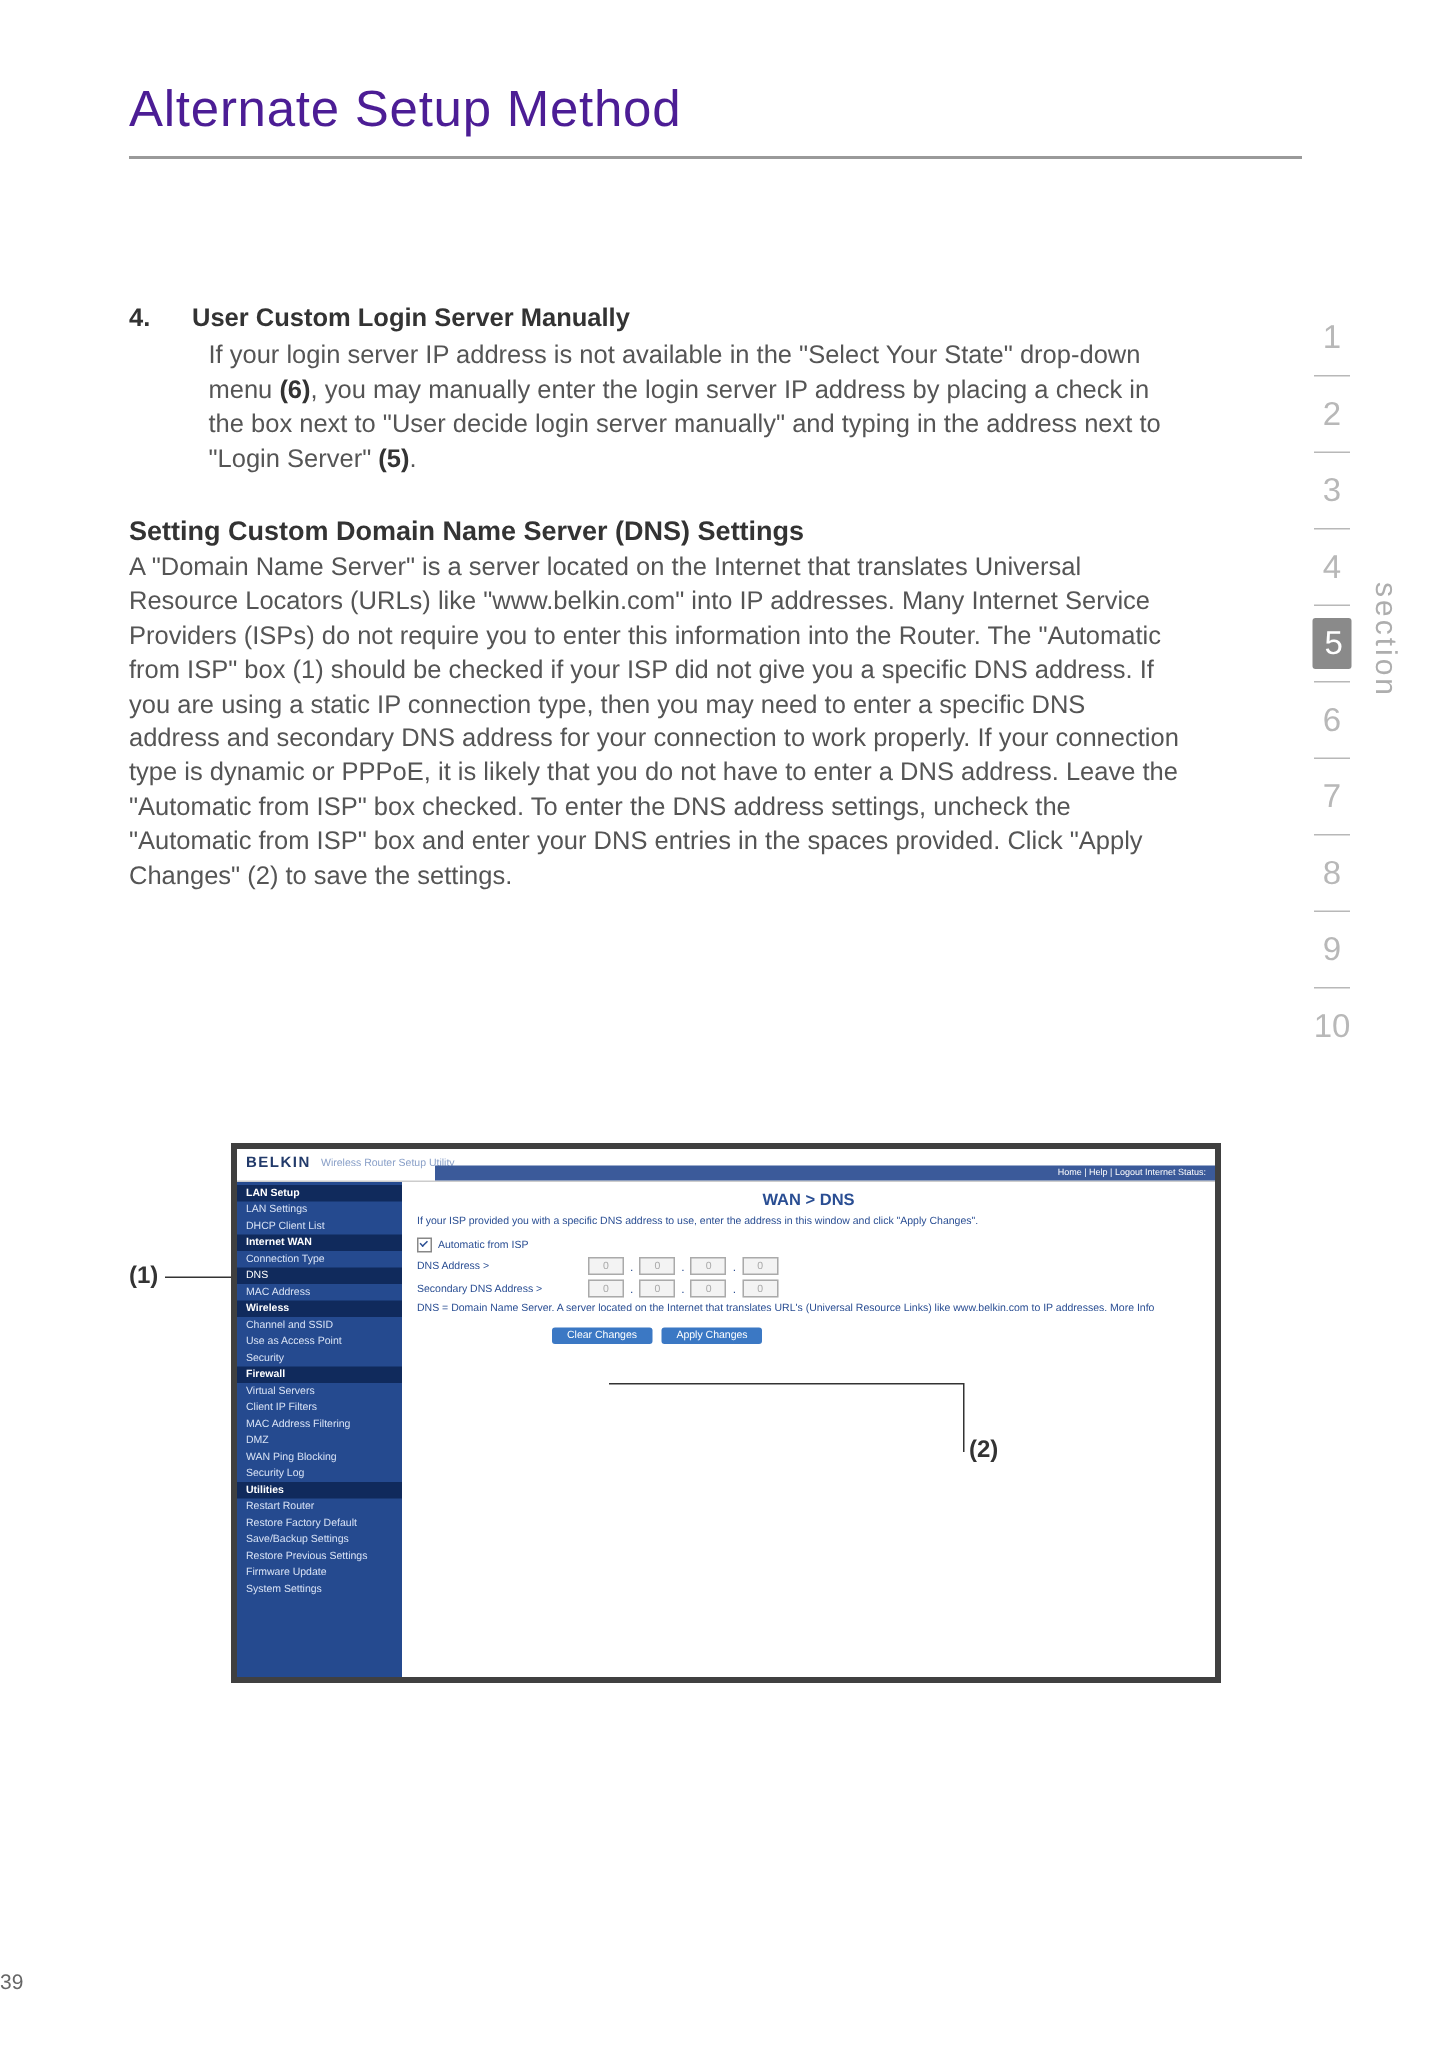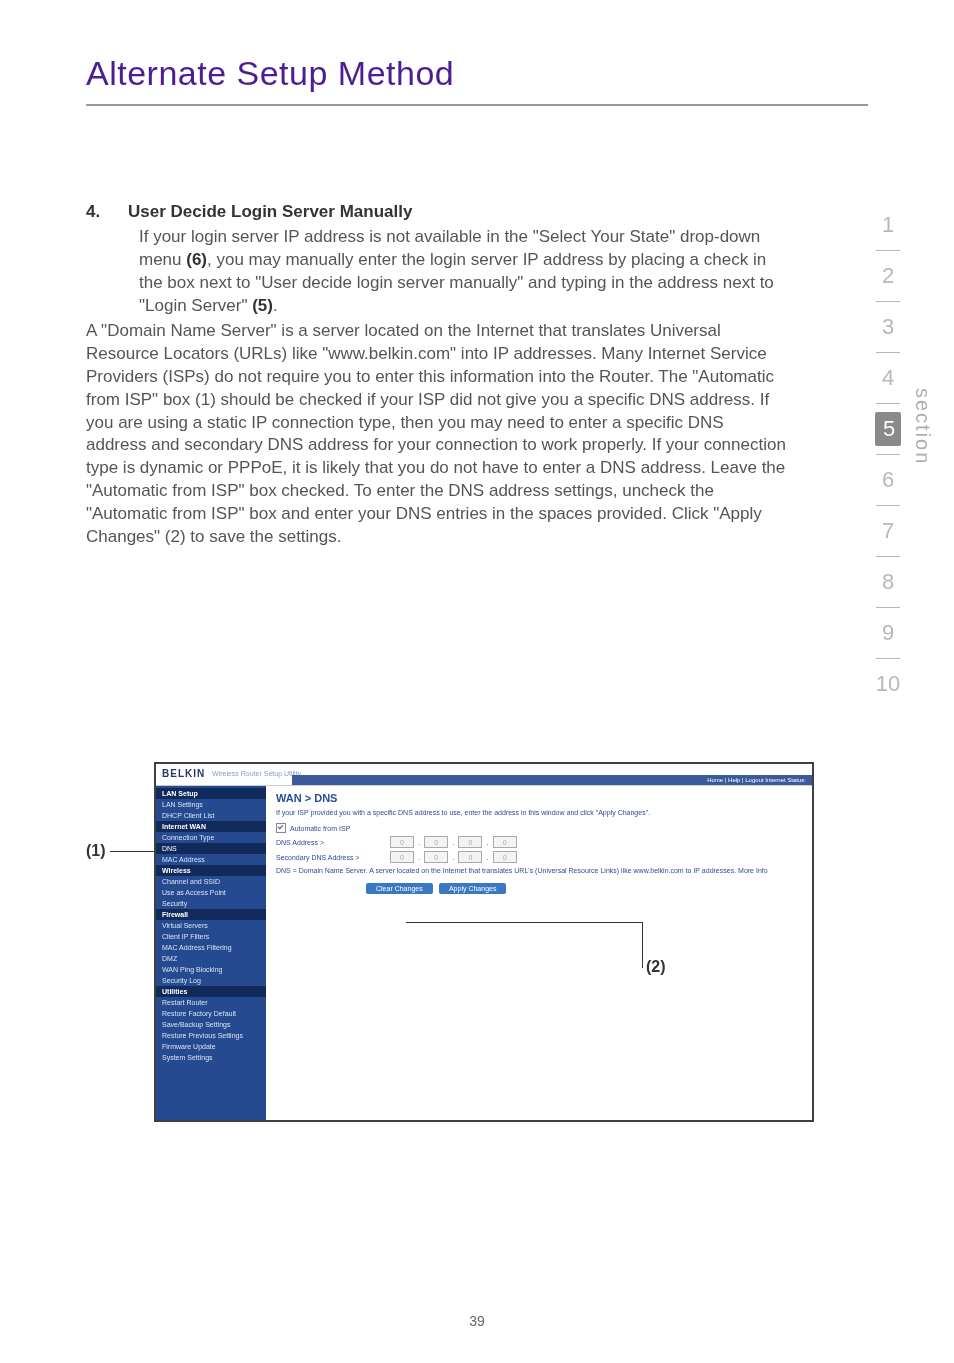--- a/index.html
+++ b/index.html
@@ -154,21 +154,21 @@
     height: 46px;
     background: #333;
   }
 
   .router-ui {
     position: absolute;
     left: 68px;
     top: 0;
     width: 660px;
     height: 360px;
-    border: 2px solid #404040;
+    border: 4px solid #404040;
     font-size: 8px;
     background: #fff;
   }
   .router-header {
     height: 22px;
     background: #fff;
     border-bottom: 1px solid #ccc;
     position: relative;
   }
   .router-logo {
@@ -224,20 +224,21 @@
   .router-main {
     flex: 1;
     padding: 6px 10px;
     color: #2a4e93;
   }
   .router-main h4 {
     font-size: 11px;
     font-weight: bold;
     color: #2a4e93;
     margin-bottom: 4px;
+    text-align: center;
   }
   .router-main .desc {
     font-size: 7px;
     color: #2a4e93;
     margin-bottom: 6px;
     line-height: 1.3;
   }
   .router-main .row {
     display: flex;
     align-items: center;
@@ -267,40 +268,41 @@
     font-size: 7px;
     padding: 2px 10px;
     border-radius: 2px;
     margin-right: 4px;
   }
   .page-num {
     position: absolute;
     bottom: 34px;
     left: 0;
     width: 954px;
-    text-align: center;
+    text-align: left;
     font-size: 14px;
     color: #666;
   }
 </style>
 </head>
 <body>
 
 <div class="page-title">Alternate Setup Method</div>
 <div class="title-rule"></div>
 
 <div class="content">
   <div class="num-heading">
     <div class="num">4.</div>
-    <div class="heading-text">User Decide Login Server Manually</div>
+    <div class="heading-text">User Custom Login Server Manually</div>
   </div>
   <div class="para">
     <span>If your login server IP address is not available in the "Select Your State" drop-down menu </span><span class="bold-inline">(6)</span><span>, you may manually enter the login server IP address by placing a check in the box next to "User decide login server manually" and typing in the address next to "Login Server" </span><span class="bold-inline">(5)</span><span>.</span>
   </div>
 
+  <div class="section-heading">Setting Custom Domain Name Server (DNS) Settings</div>
   <div class="section-para">A "Domain Name Server" is a server located on the Internet that translates Universal Resource Locators (URLs) like "www.belkin.com" into IP addresses. Many Internet Service Providers (ISPs) do not require you to enter this information into the Router. The "Automatic from ISP" box (1) should be checked if your ISP did not give you a specific DNS address. If you are using a static IP connection type, then you may need to enter a specific DNS address and secondary DNS address for your connection to work properly. If your connection type is dynamic or PPPoE, it is likely that you do not have to enter a DNS address. Leave the "Automatic from ISP" box checked. To enter the DNS address settings, uncheck the "Automatic from ISP" box and enter your DNS entries in the spaces provided. Click "Apply Changes" (2) to save the settings.</div>
 </div>
 
 <div class="section-nav" id="section-nav">
     <div class="snum">1</div>
     <div class="divider"></div>
     <div class="snum">2</div>
     <div class="divider"></div>
     <div class="snum">3</div>
     <div class="divider"></div>

